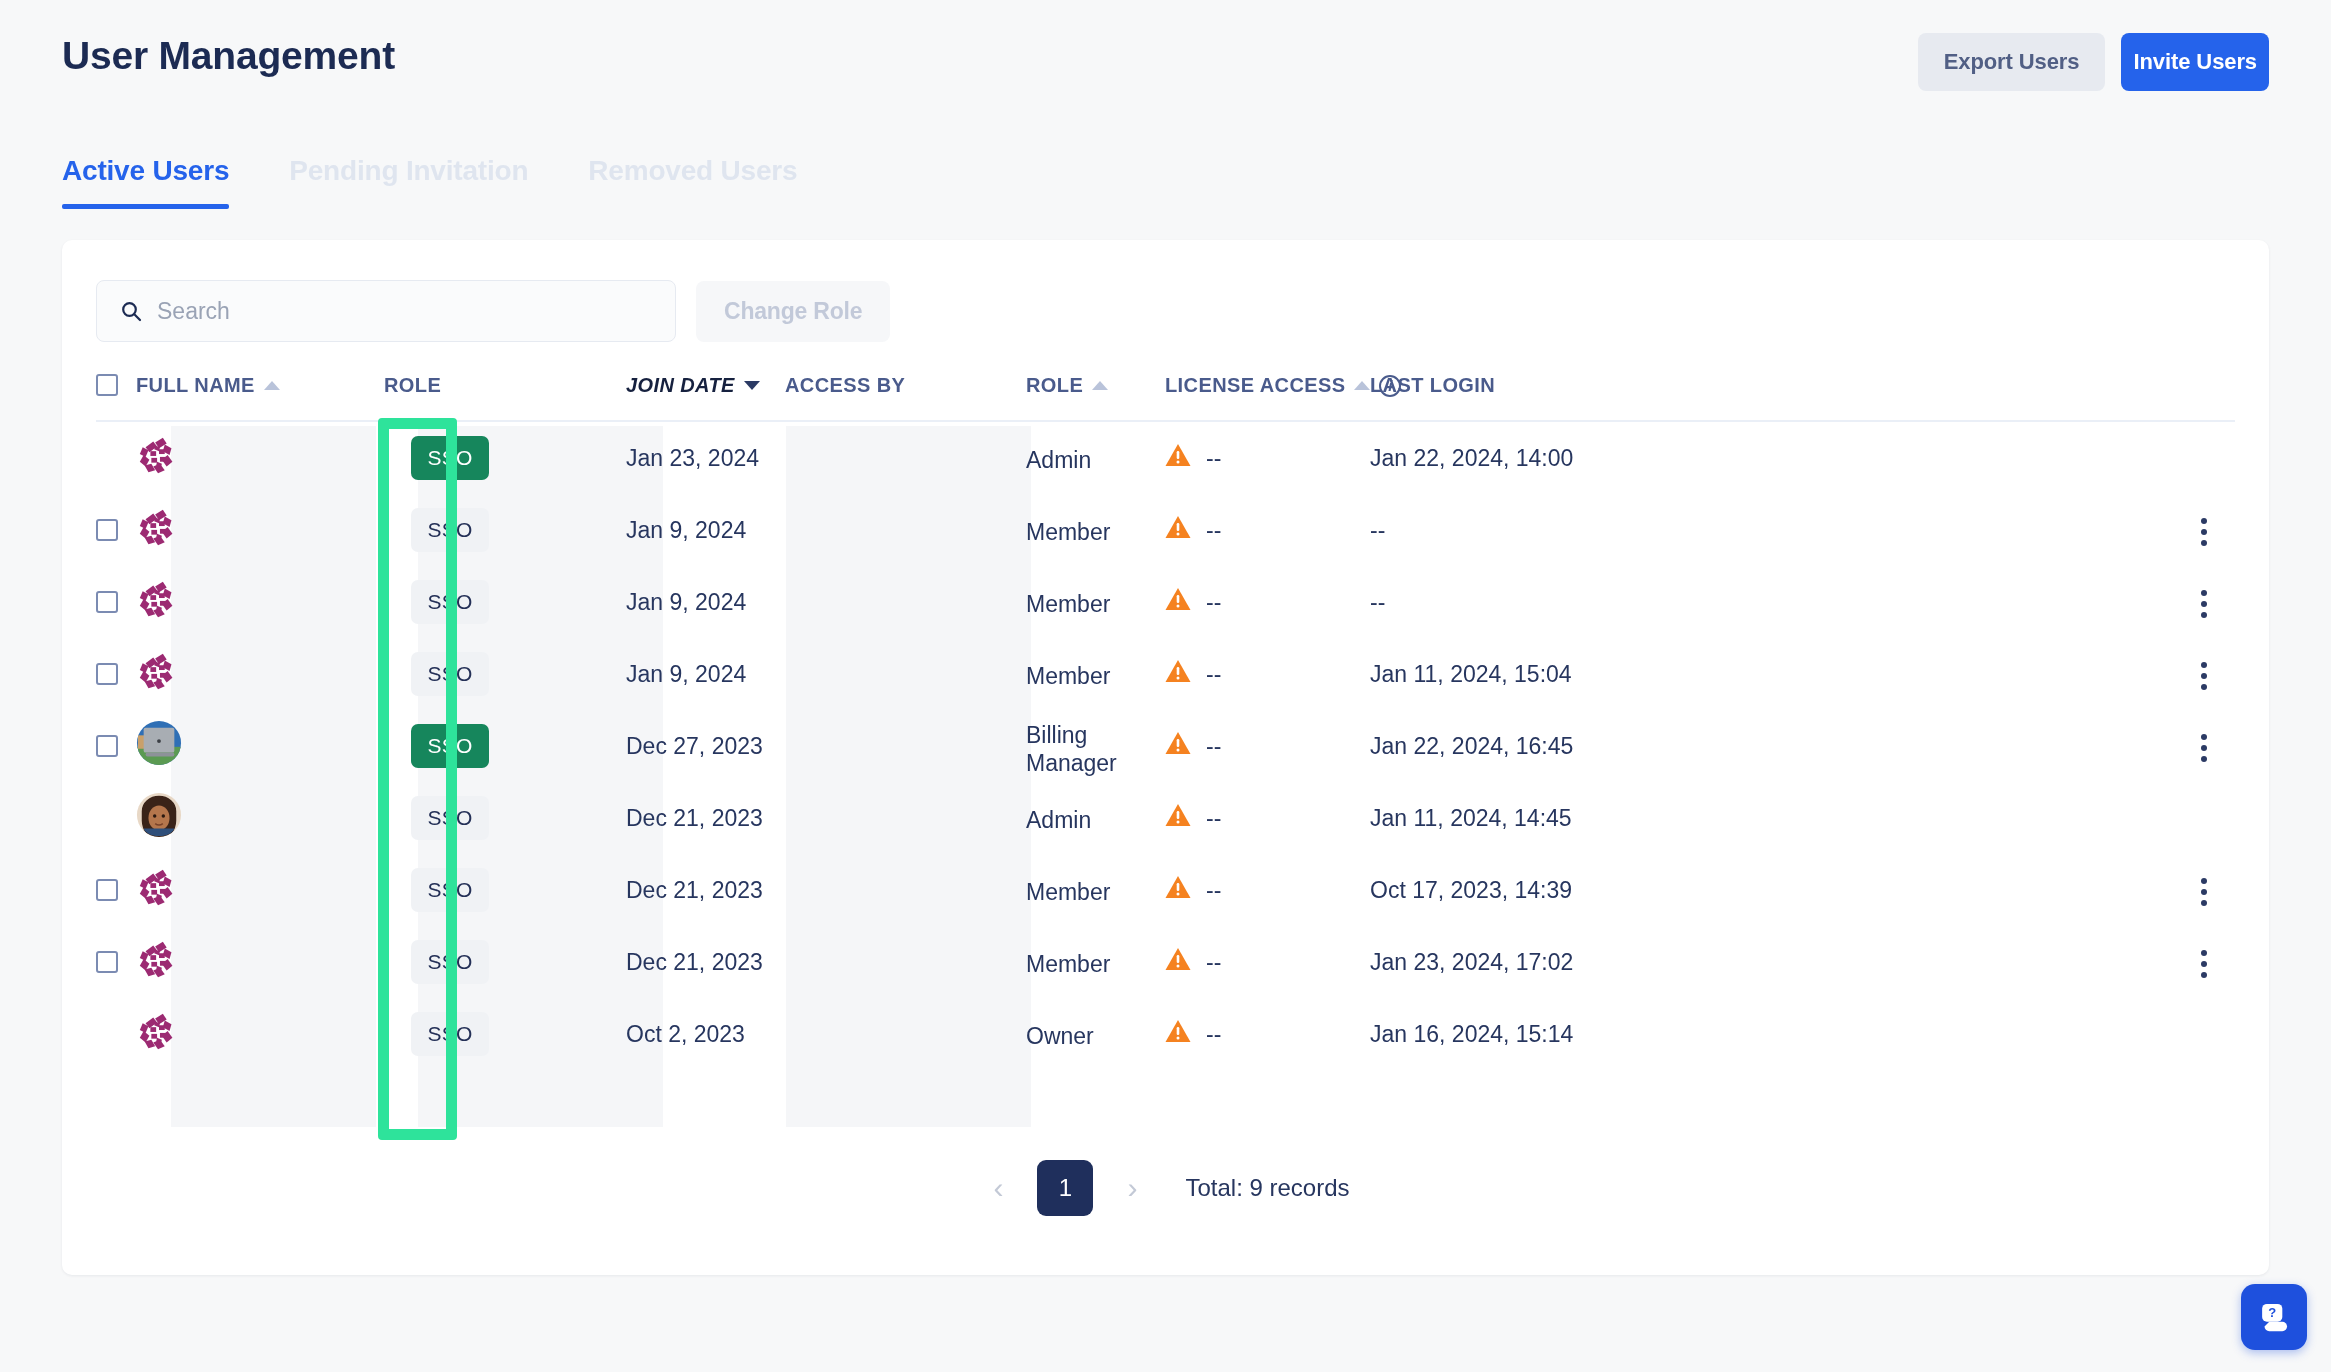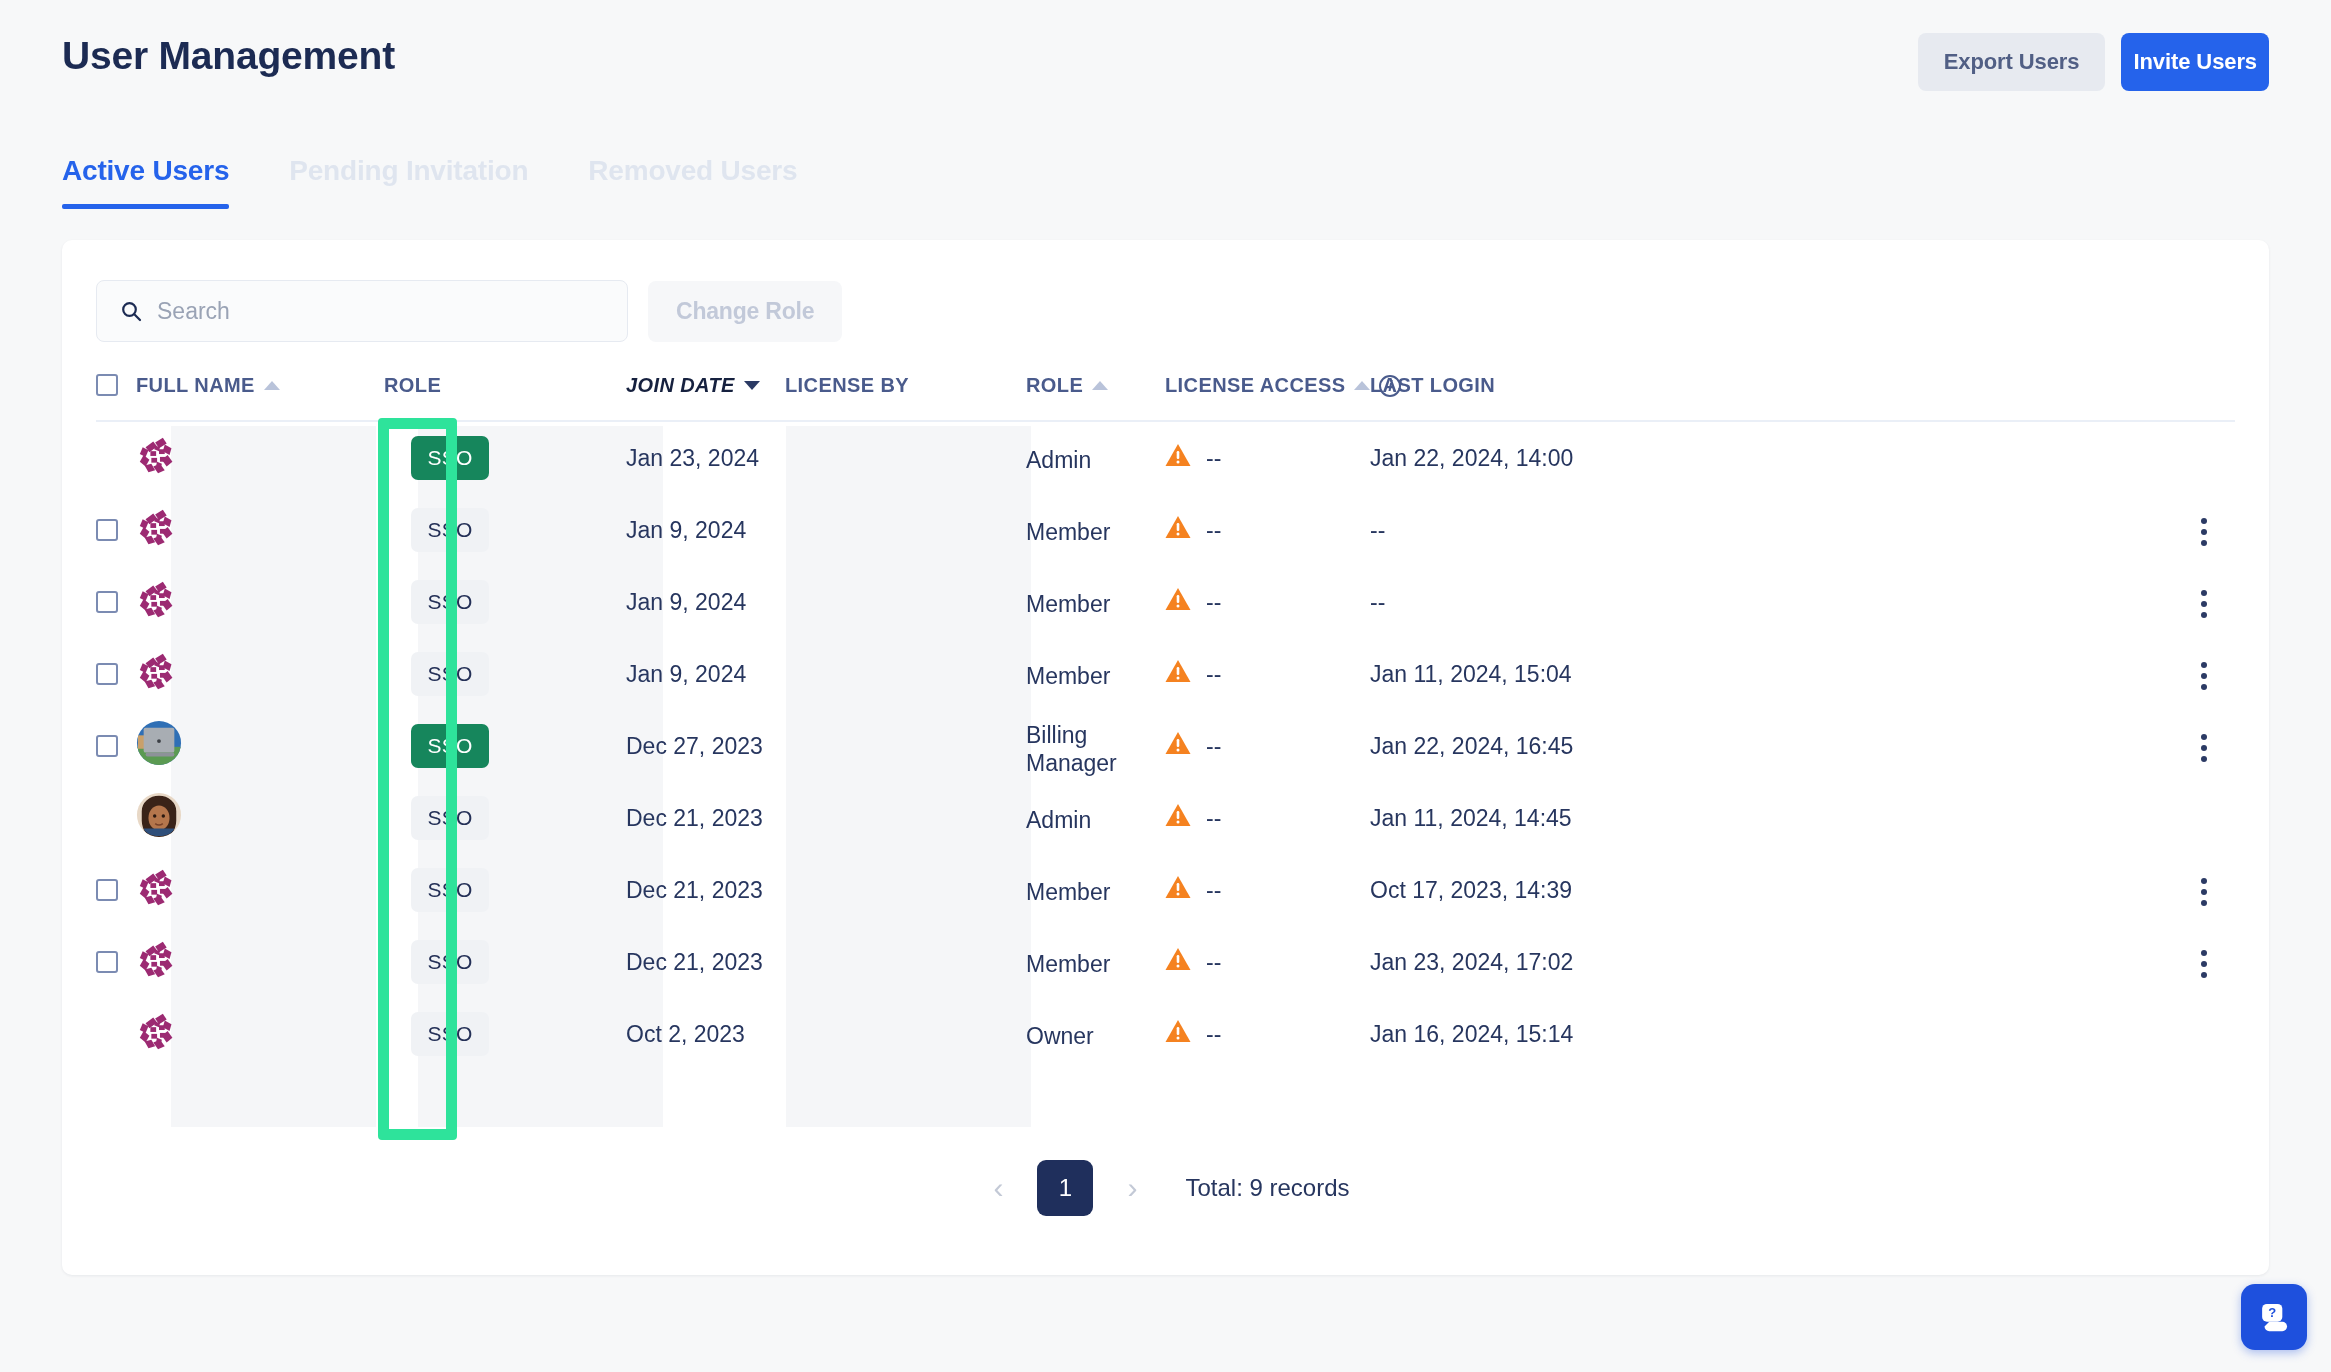--- a/index.html
+++ b/index.html
@@ -60,21 +60,21 @@
     background: #ffffff; border-radius: 10px;
     box-shadow: 0 1px 3px rgba(20,30,60,0.07);
   }
 
   
   .toolbar {
     position: absolute; left: 34px; top: 40px;
     display: flex; align-items: center; gap: 20px;
   }
   .search-box {
-    position: relative; width: 532px; height: 62px;
+    position: relative; width: 580px; height: 62px;
     background: #fafbfc; border: 1px solid #e6eaf1; border-radius: 8px;
     display: flex; align-items: center; padding-left: 22px;
   }
   .search-icon { width: 24px; height: 24px; flex: 0 0 24px; }
   .search-input {
     border: none; outline: none; background: transparent;
     font-family: "Liberation Sans", sans-serif;
     font-size: 23px; color: #1c2b53; margin-left: 14px; width: 440px;
   }
   .search-input::placeholder { color: #9aa3b5; }
@@ -210,21 +210,21 @@
             <span class="sort-asc"></span>
           </div>
           <div class="th" style="left: 288px;">
             <span>ROLE</span>
           </div>
           <div class="th dark" style="left: 530px; font-style: italic;">
             <span>JOIN DATE</span>
             <span class="sort-desc"></span>
           </div>
           <div class="th" style="left: 689px;">
-            <span>LICENSE BY</span>
+            <span>ACCESS BY</span>
           </div>
           <div class="th" style="left: 930px;">
             <span>ROLE</span>
             <span class="sort-asc"></span>
           </div>
           <div class="th" style="left: 1069px;">
             <span>LICENSE ACCESS</span>
             <span class="sort-asc"></span>
             <span class="info-icon">i</span>
           </div>

